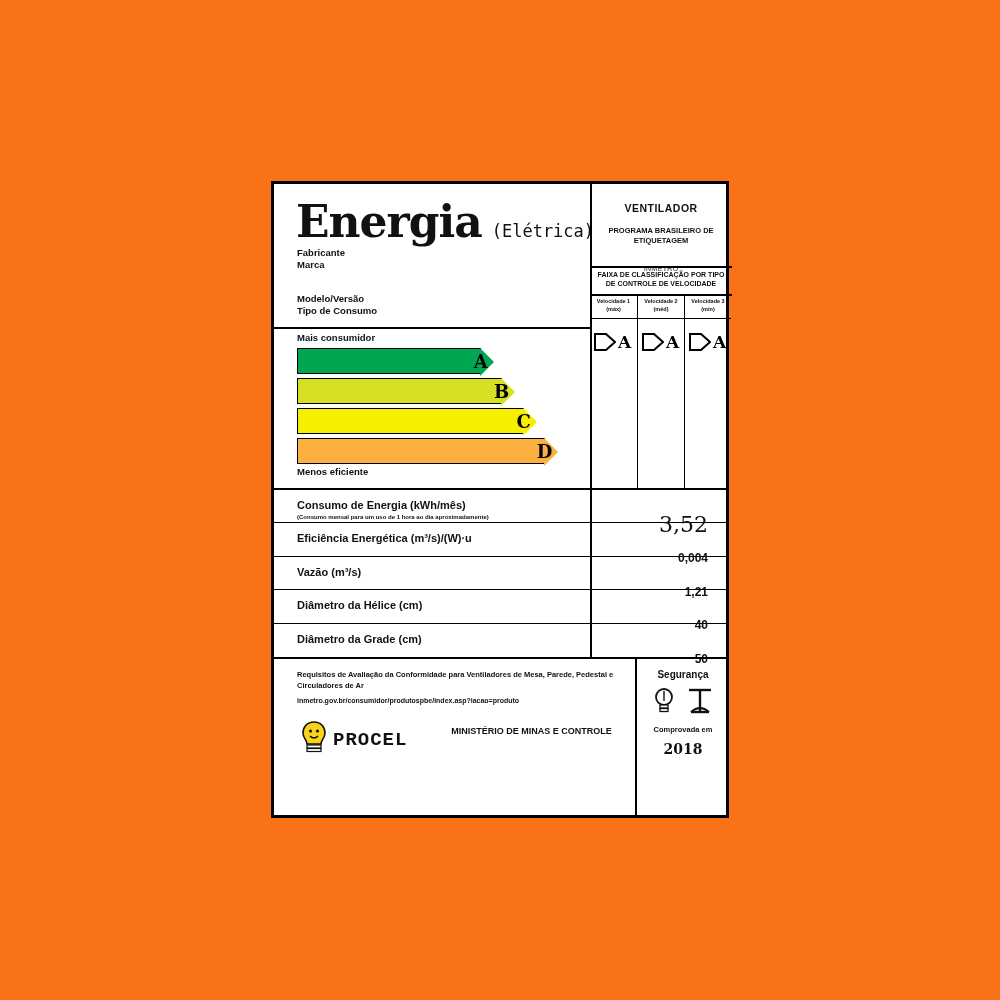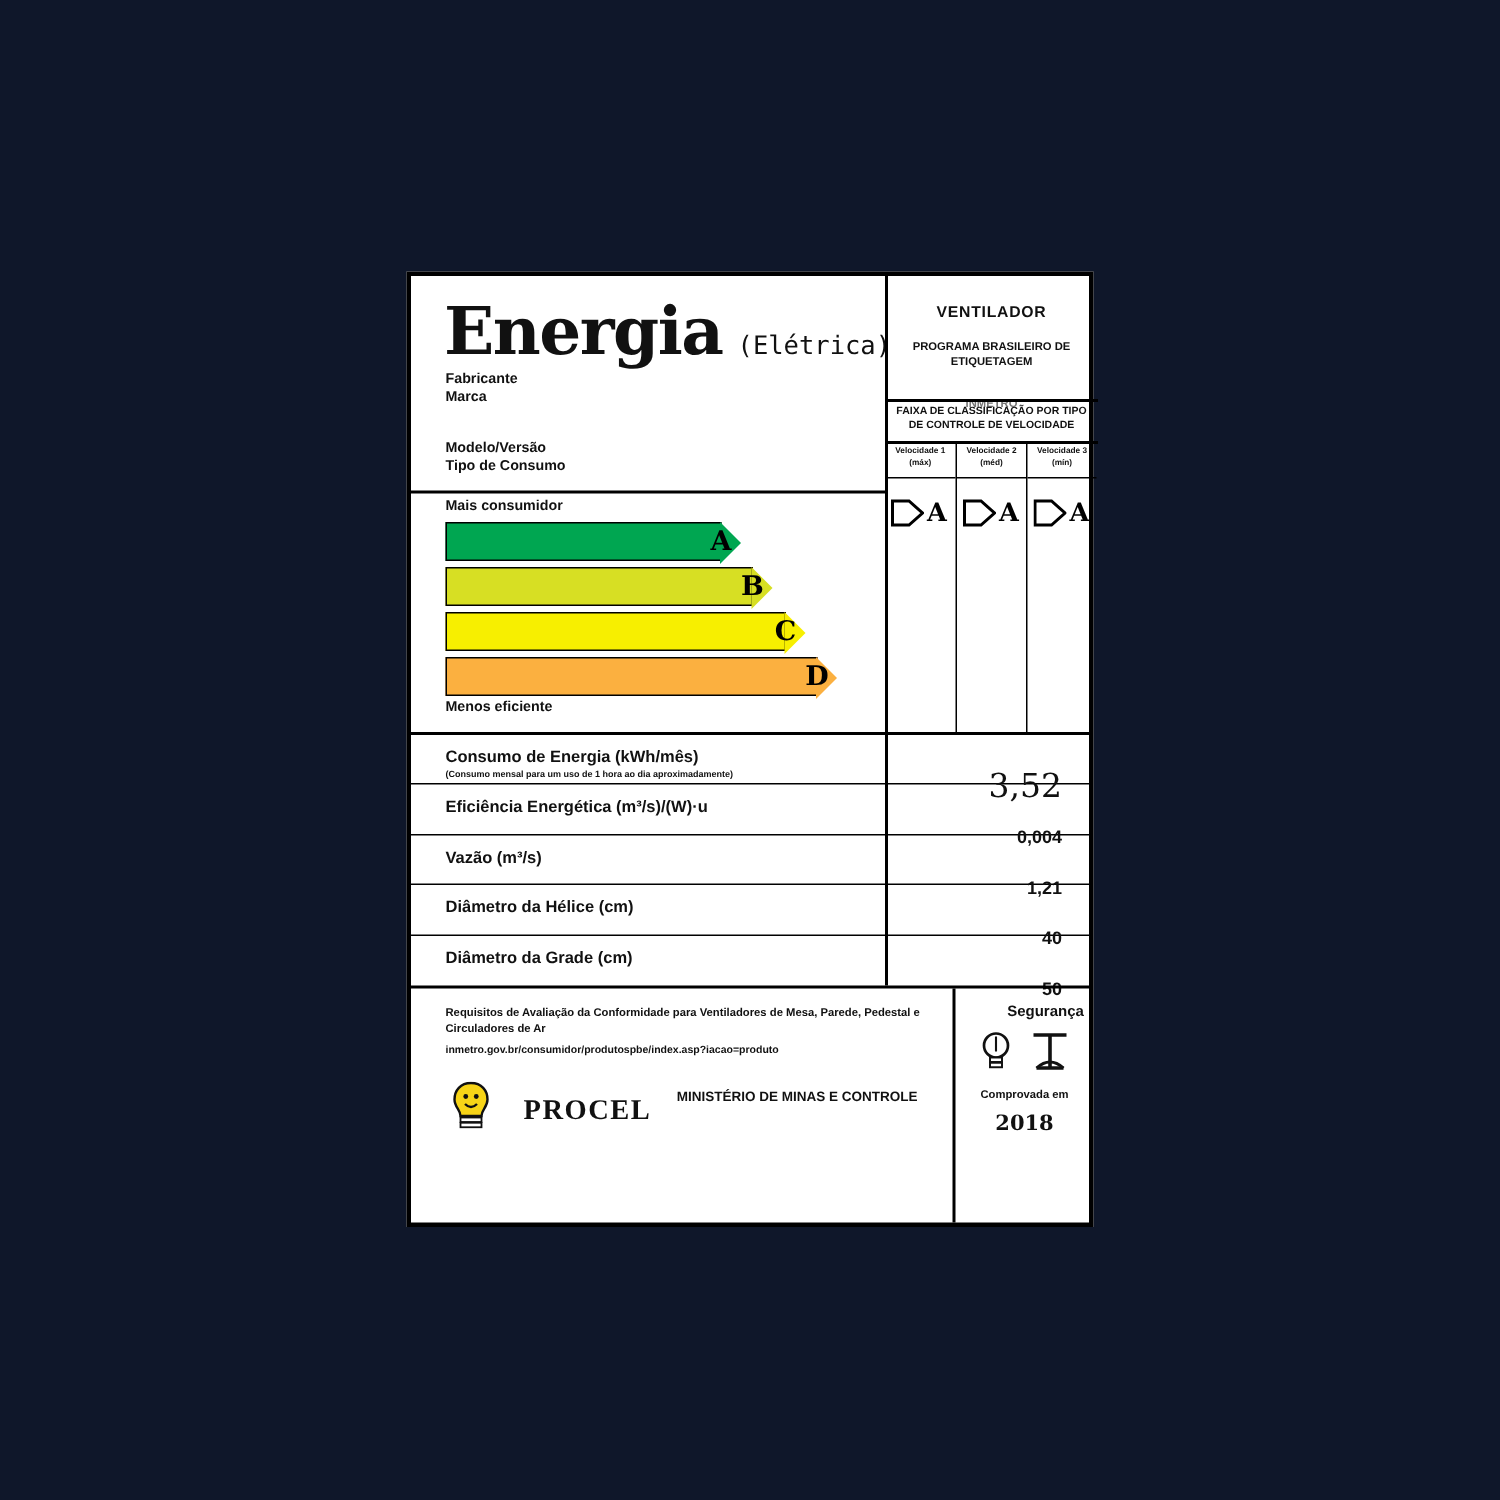--- a/index.html
+++ b/index.html
@@ -7,21 +7,21 @@
     padding: 0;
     background: #000000;
     width: 1000px;
     height: 1000px;
     font-family: "Liberation Sans", sans-serif;
   }
   .stage {
     position: relative;
     width: 1000px;
     height: 1000px;
-    background: #0f172a;
+    background: #f97316;
   }
   
   .label {
     position: absolute;
     left: 271px;
     top: 181px;
     width: 458px;
     height: 637px;
     background: #ffffff;
     border: 3px solid #000000;
@@ -328,46 +328,45 @@
     font-weight: bold;
     color: #111;
   }
   .procel-wrap {
     position: absolute;
     left: 25px; top: 62px;
     display: flex;
     align-items: center;
   }
   .procel-word {
-    font-family: Liberation Serif, serif;
+    font-family: Liberation Mono, monospace;
     font-weight: bold;
     font-size: 19px;
     letter-spacing: 1px;
     color: #111;
-    margin-left: 20px;
+    margin-left: 4px;
   }
   .ministry {
     position: absolute;
     left: 165px; top: 66px;
     width: 185px;
     text-align: center;
     font-size: 9px;
     font-weight: bold;
     line-height: 12px;
     color: #111;
   }
   .seg-title {
     position: absolute;
     left: 363px; top: 10px;
     width: 92px;
     text-align: center;
     font-size: 10px;
     font-weight: bold;
     color: #111;
-    margin-left: 14px;
   }
   .seg-icons {
     position: absolute;
     left: 363px; top: 26px;
     width: 92px;
     height: 36px;
     display: flex;
     align-items: center;
     justify-content: center;
     gap: 8px;

